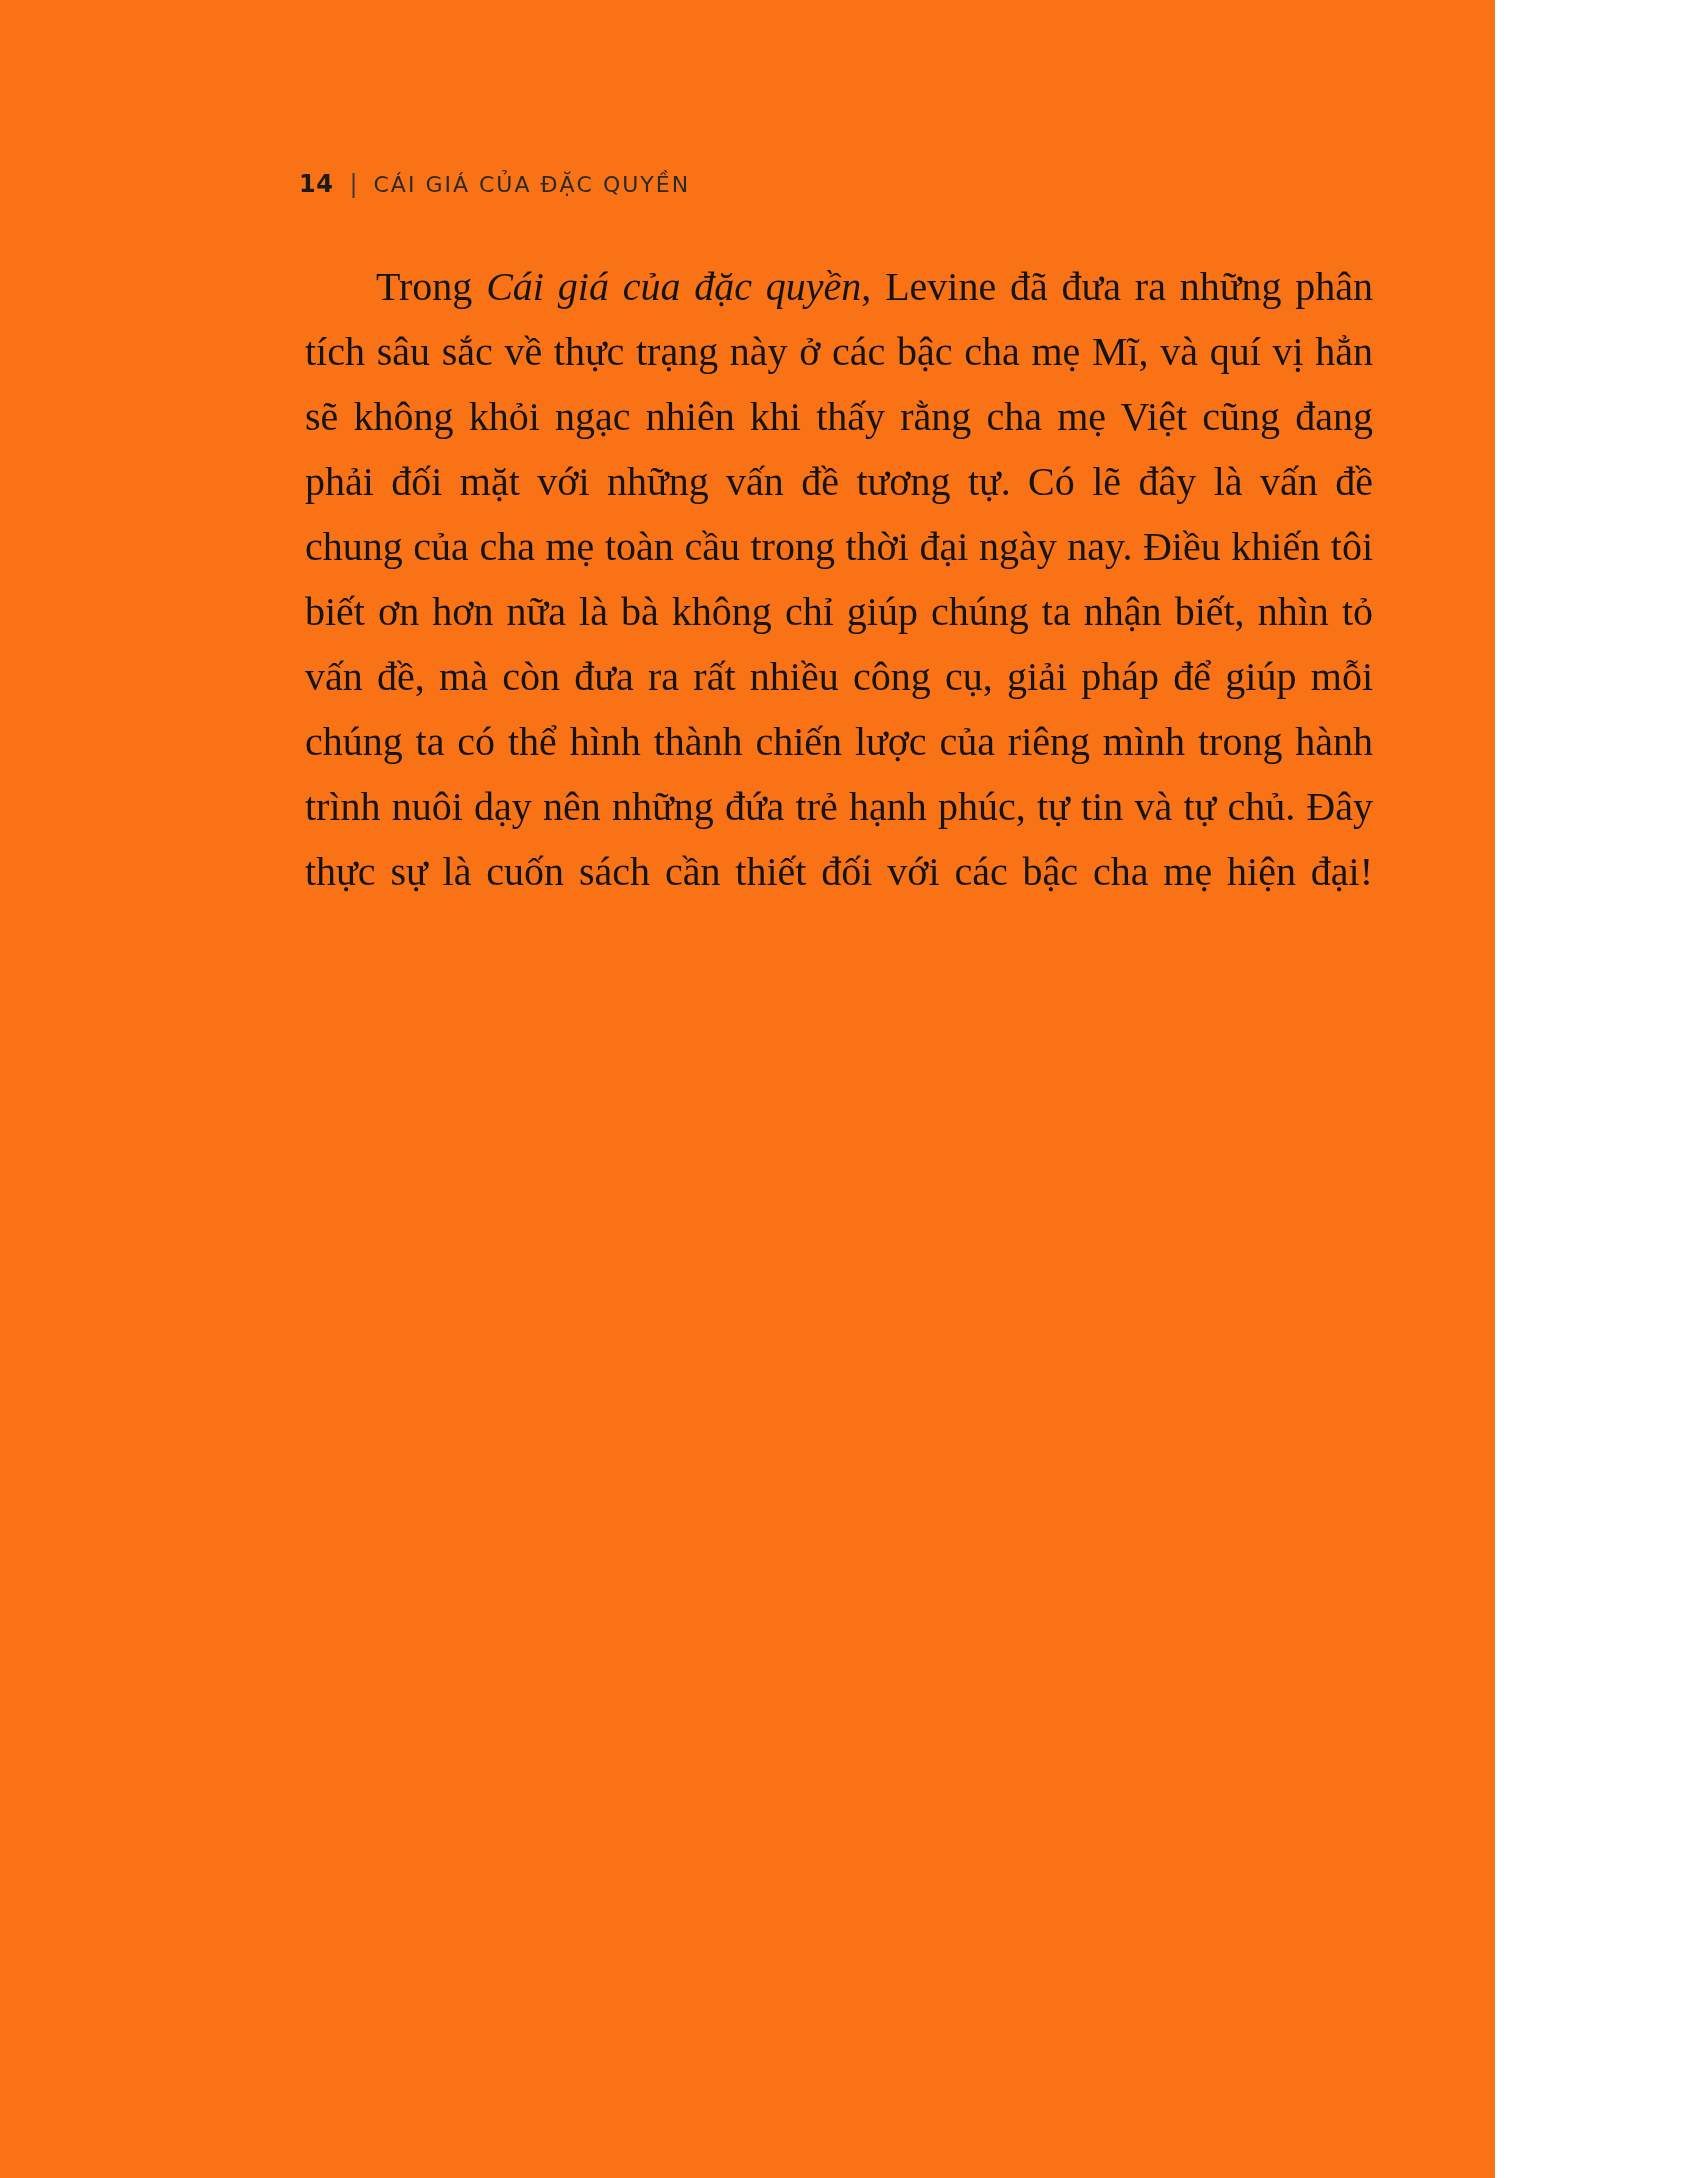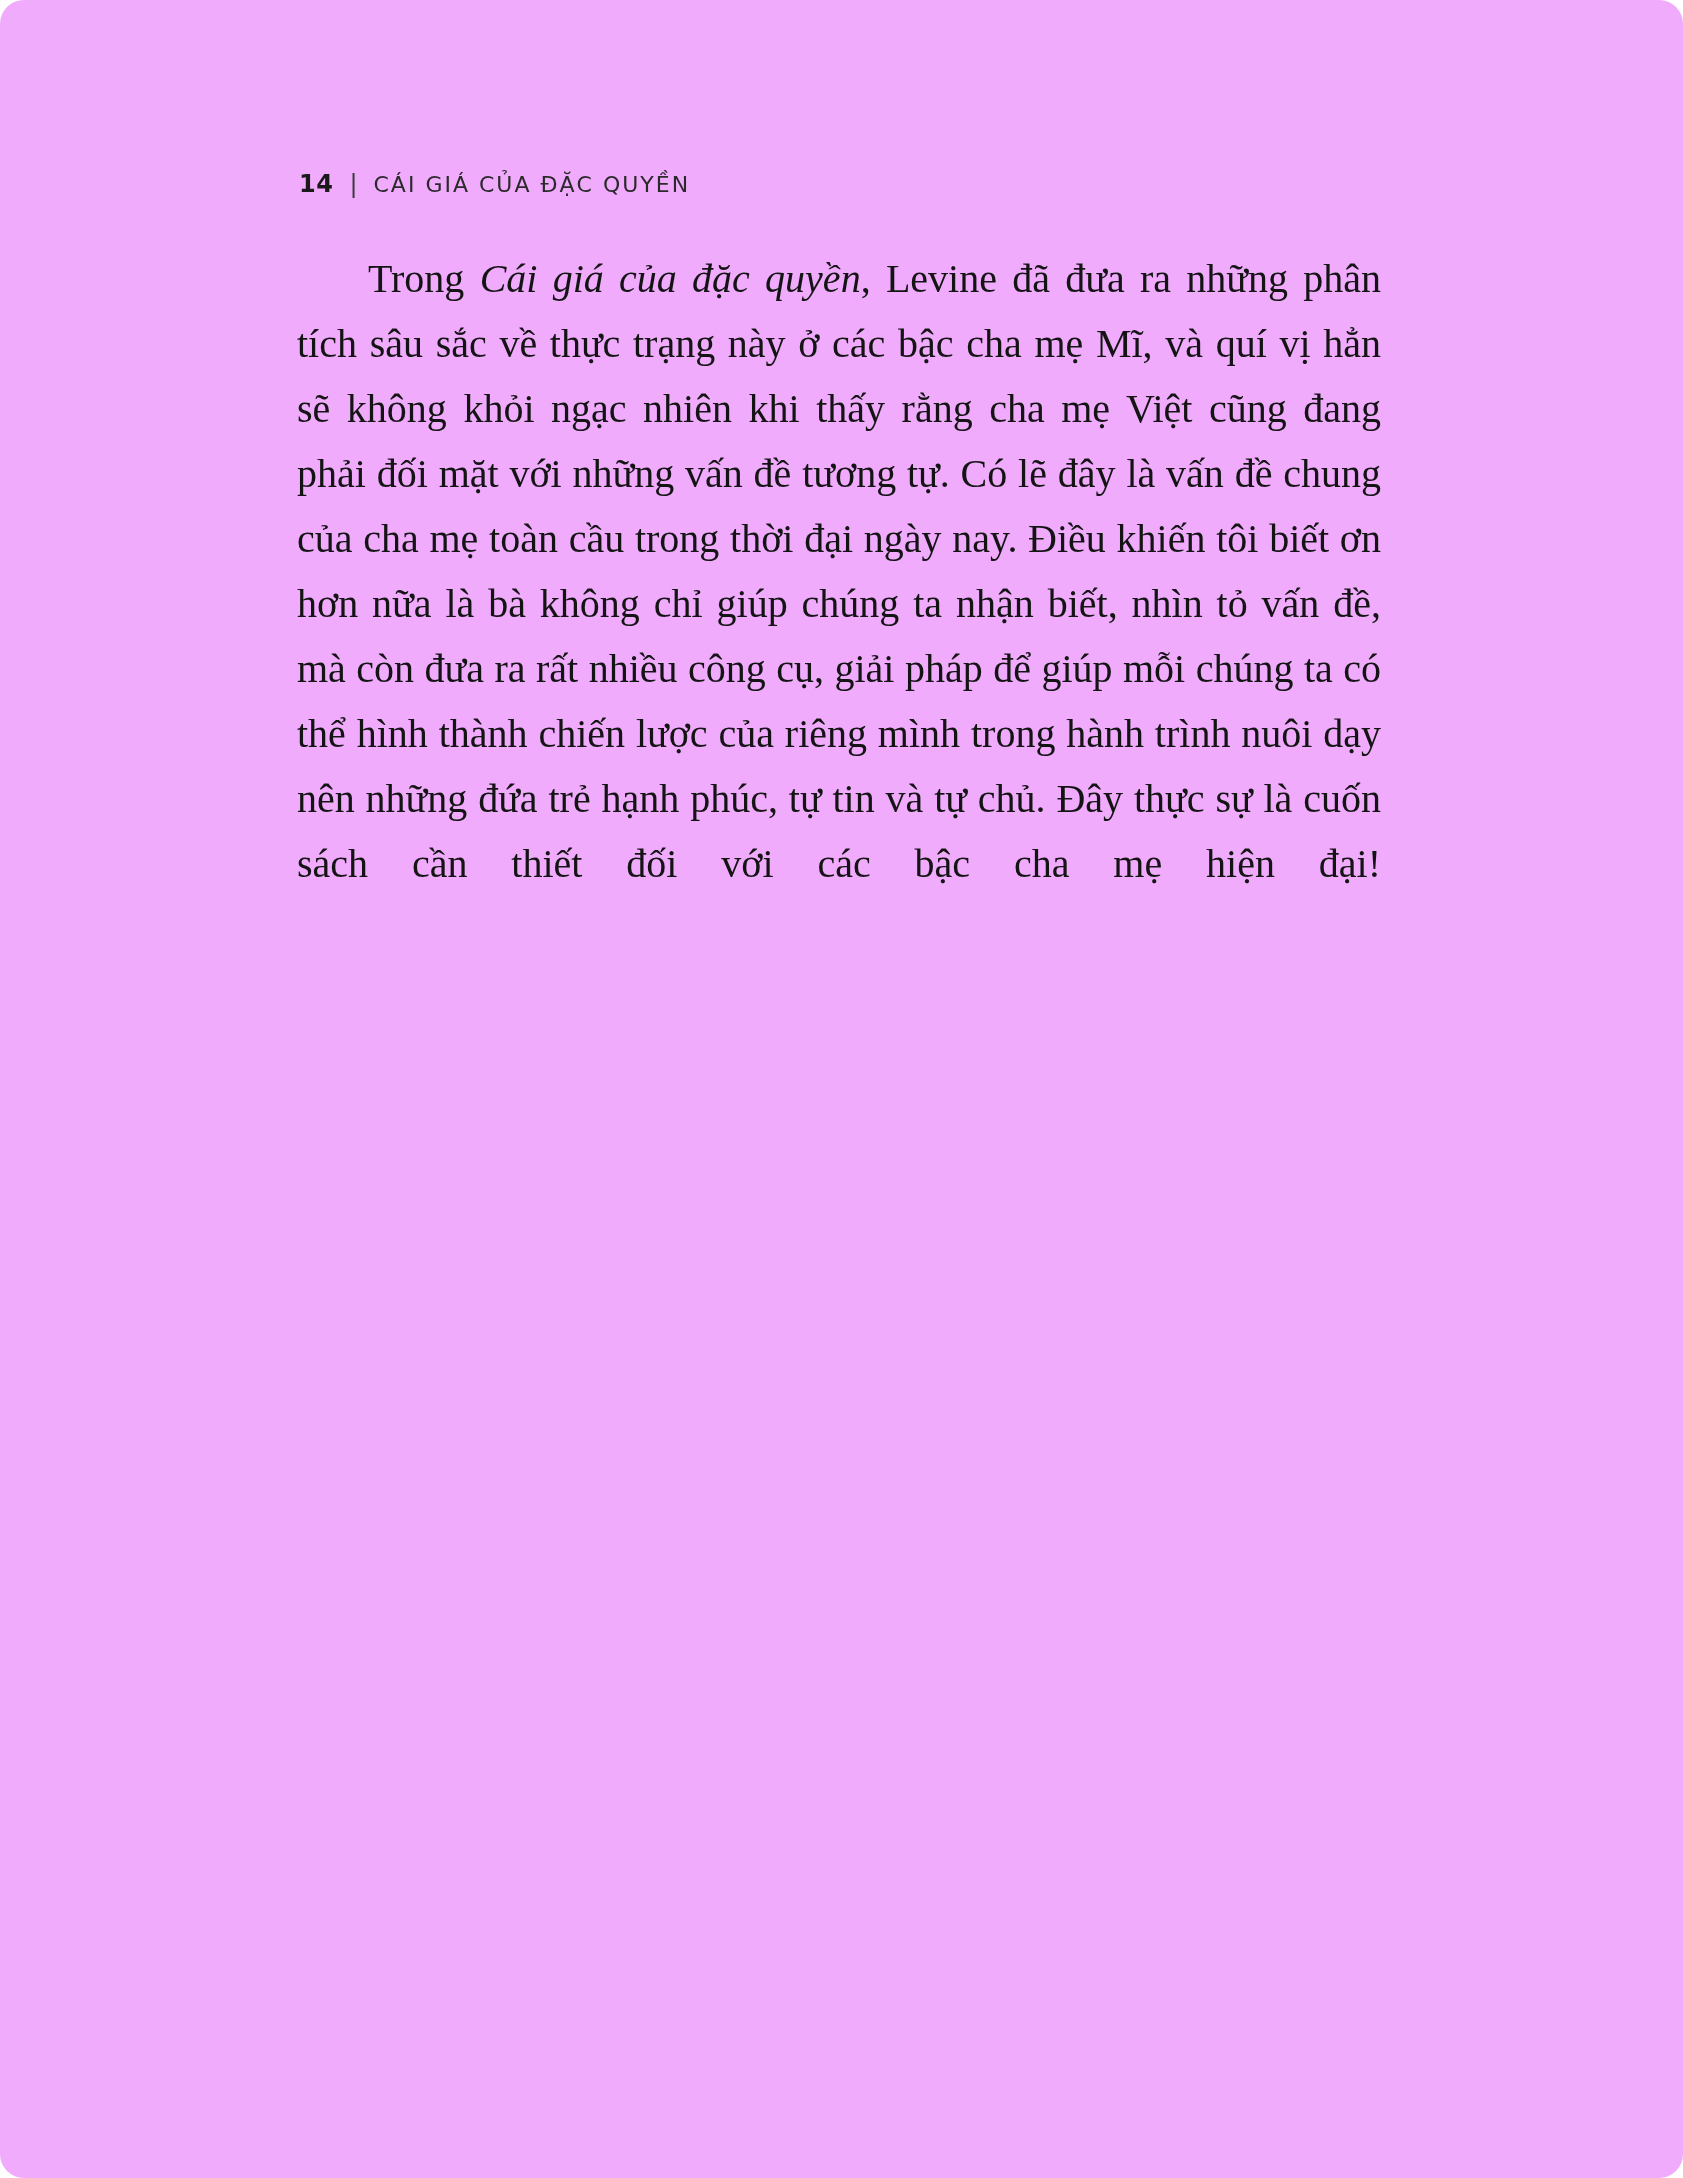--- a/index.html
+++ b/index.html
@@ -11,25 +11,24 @@
     width: 1683px;
     height: 2178px;
     background: #ffffff;
     font-family: "Liberation Serif", serif;
     color: #1a1a1a;
     -webkit-font-smoothing: antialiased;
   }
 
   .page {
     position: relative;
-    width: 1683px;
+    width: 1495px;
     height: 2178px;
     box-sizing: border-box;
-    background: #f0abfc;
-    border-radius: 24px;
+    background: #f97316;
   }
 
   
   .running-head {
     position: absolute;
     top: 170px;
     left: 299px;
     display: flex;
     align-items: baseline;
     gap: 0;
@@ -59,21 +58,21 @@
   }
 
   
   .textblock {
     position: absolute;
     top: 246px;
     left: 297px;
     width: 1084px;
   }
   .para {
-    margin: 0;
+    margin: 8px;
     font-family: "Liberation Serif", serif;
     font-size: 40px;
     line-height: 65px;
     text-align: justify;
     text-justify: inter-word;
     color: #141414;
     text-indent: 71px;
     hyphens: none;
   }
   .para .title-italic {

